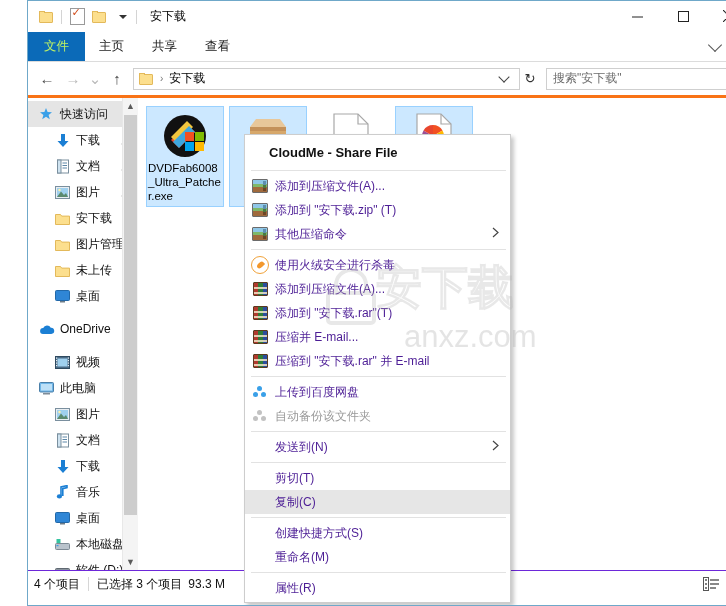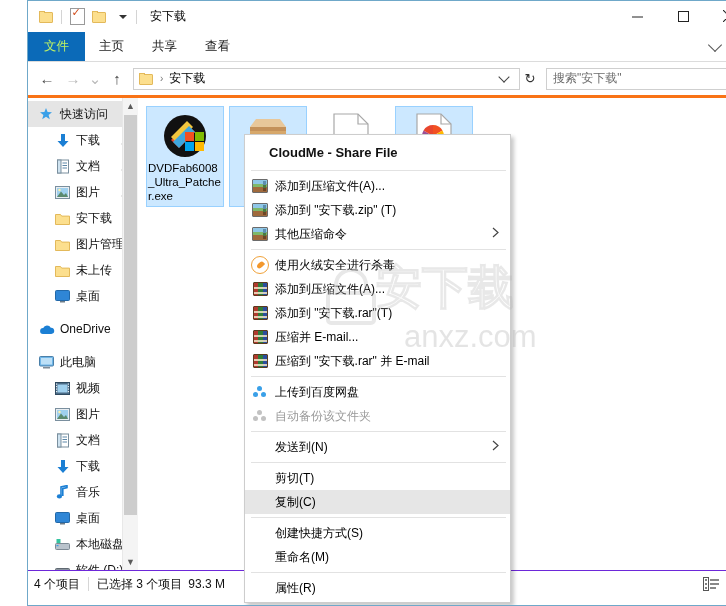--- a/index.html
+++ b/index.html
@@ -116,21 +116,21 @@
   .ctxmenu{
     position:absolute;left:216px;top:133px;width:267px;
     background:#fff;border:1px solid #cdcdcd;box-shadow:3px 3px 4px rgba(0,0,0,.22);
     padding:2px 0 2px 0;box-sizing:border-box;z-index:40;
   }
   .ctx-head{
     height:30px;display:flex;align-items:center;padding-left:24px;
     font-size:13px;font-weight:bold;color:#111;
   }
   .ctx-item{
-    height:24px;display:flex;align-items:center;padding-left:6px;font-size:12px;color:#000000;
+    height:24px;display:flex;align-items:center;padding-left:6px;font-size:12px;color:#4c1d95;
     position:relative;
   }
   .ctx-item.hl{background:#e6e6e6;}
   .ctx-item.disabled{color:#9a9a9a;}
   .ctx-ic{width:18px;height:18px;margin-right:6px;display:flex;align-items:center;justify-content:center;flex:0 0 18px;}
   .ctx-label{white-space:nowrap;}
   .ctx-sub{position:absolute;right:11px;color:#444;font-size:12px;}
   .ctx-sep{height:1px;background:#e2e2e2;margin:3px 4px 3px 6px;}
   .ctx-item.noic{padding-left:30px;}
 
@@ -332,48 +332,48 @@
           <div class="gap"></div>
           <div class="nav-item">
             <span class="nav-ic">
               <svg width="16" height="11" viewBox="0 0 16 11">
                 <path d="M4 10 a3 3 0 0 1 0.2 -6 a4.2 4.2 0 0 1 7.6 -0.3 a2.9 2.9 0 0 1 0.5 6.3 z" fill="#1b7fd4"></path>
               </svg>
             </span>
             <span>OneDrive</span>
           </div>
           <div class="gap"></div>
-          <div class="nav-item">
-            <span class="nav-ic">
-              <svg width="15" height="13" viewBox="0 0 15 13">
-                <rect x="0.5" y="0.5" width="14" height="9.5" rx="1" fill="#6fb6e8" stroke="#4a7fa8" stroke-width="1"></rect>
-                <rect x="2" y="2" width="11" height="6.5" fill="#bde0f7"></rect>
-                <rect x="4" y="11" width="7" height="1.5" fill="#7f8c98"></rect>
-              </svg>
-            </span>
-            <span>此电脑</span>
-          </div>
           <div class="nav-item ind1">
             <span class="nav-ic">
               <svg width="15" height="13" viewBox="0 0 15 13">
                 <rect x="0.5" y="0.5" width="14" height="12" fill="#4a6b86" stroke="#2f4a60" stroke-width="1"></rect>
                 <rect x="2.5" y="2.5" width="10" height="8" fill="#9fd0ee"></rect>
                 <g fill="#e9eef2">
                   <rect x="1" y="1.5" width="1.2" height="1.2"></rect>
                   <rect x="1" y="4" width="1.2" height="1.2"></rect>
                   <rect x="1" y="6.5" width="1.2" height="1.2"></rect>
                   <rect x="1" y="9" width="1.2" height="1.2"></rect>
                   <rect x="12.8" y="1.5" width="1.2" height="1.2"></rect>
                   <rect x="12.8" y="4" width="1.2" height="1.2"></rect>
                   <rect x="12.8" y="6.5" width="1.2" height="1.2"></rect>
                   <rect x="12.8" y="9" width="1.2" height="1.2"></rect>
                 </g>
               </svg>
             </span>
             <span>视频</span>
+          </div>
+          <div class="nav-item">
+            <span class="nav-ic">
+              <svg width="15" height="13" viewBox="0 0 15 13">
+                <rect x="0.5" y="0.5" width="14" height="9.5" rx="1" fill="#6fb6e8" stroke="#4a7fa8" stroke-width="1"></rect>
+                <rect x="2" y="2" width="11" height="6.5" fill="#bde0f7"></rect>
+                <rect x="4" y="11" width="7" height="1.5" fill="#7f8c98"></rect>
+              </svg>
+            </span>
+            <span>此电脑</span>
           </div>
           <div class="nav-item ind1">
             <span class="nav-ic">
               <svg width="15" height="13" viewBox="0 0 15 13">
                 <rect x="0.5" y="0.5" width="14" height="12" fill="#e9eef2" stroke="#7a8f9e" stroke-width="1"></rect>
                 <rect x="2" y="2" width="11" height="9" fill="#9fd0ee"></rect>
                 <path d="M2 11 L6 5.5 L9 9 L11 7 L13 11 Z" fill="#5b8a6f"></path>
                 <circle cx="4.5" cy="4" r="1.2" fill="#fff2a8"></circle>
               </svg>
             </span>

